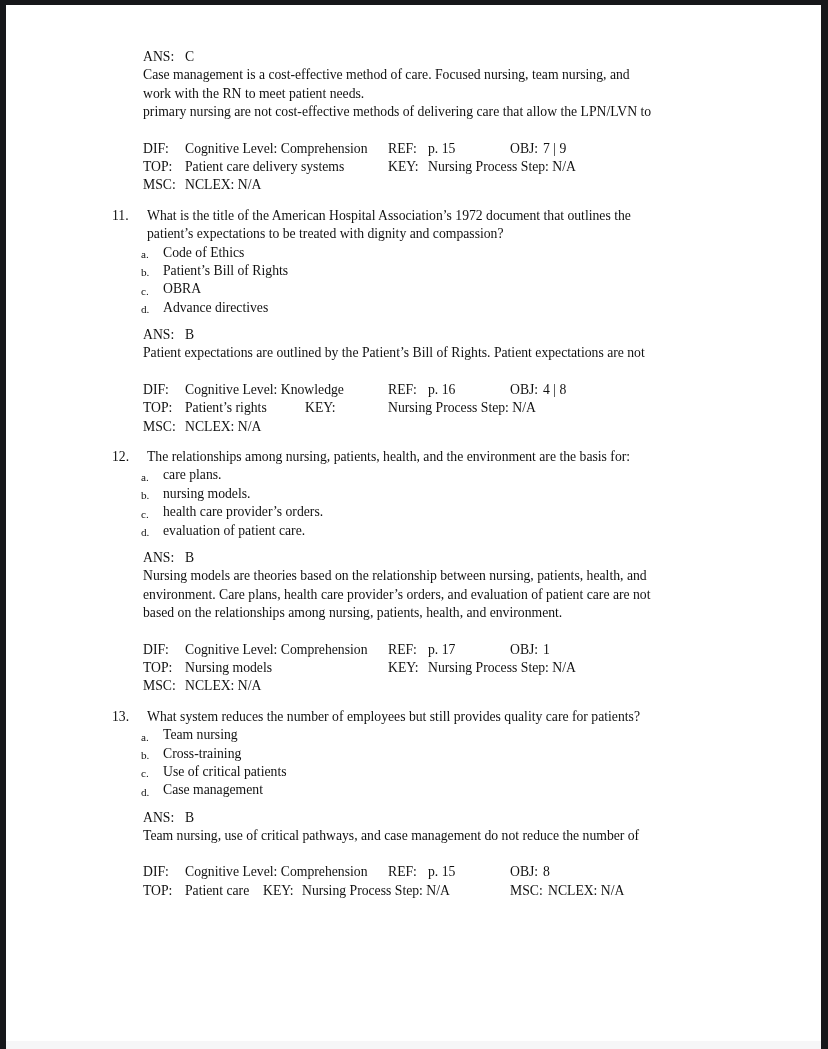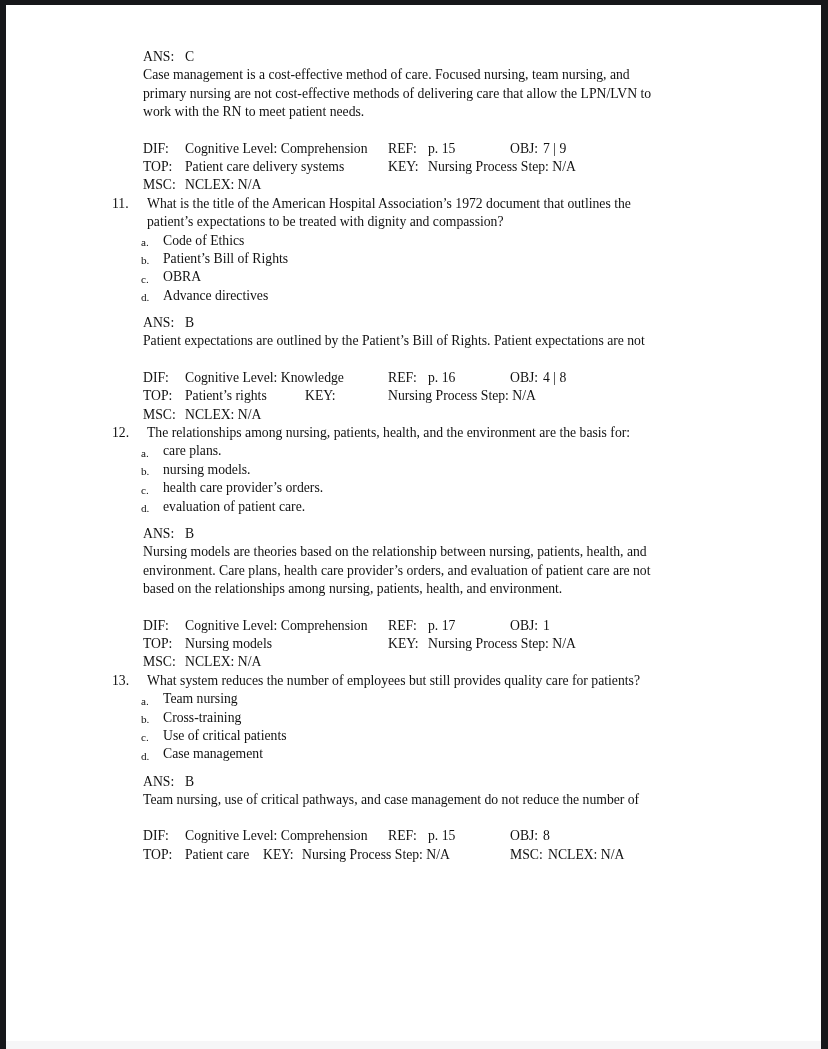--- a/index.html
+++ b/index.html
@@ -30,42 +30,42 @@
   .x-m1l { left:143px; }  .x-m1v { left:185px; }
   .x-m2l { left:388px; }  .x-m2v { left:428px; }
   .x-m3l { left:510px; }  .x-m3v { left:543px; }
   
   .x-key11  { left:305px; }  .x-key11v { left:388px; }
   .x-key13  { left:263px; }  .x-key13v { left:302px; }
   .x-msc13  { left:510px; }  .x-msc13v { left:548px; }
 
   .ans-gap  { margin-top:9px; }
   .meta-gap { margin-top:18px; }
-  .q-gap    { }
+  .q-gap    { margin-top:12px; }
 </style>
 </head>
 <body>
 
 <div class="viewport">
   <div class="frame-top"></div>
   <div class="frame-left"></div>
   <div class="frame-right"></div>
   <div class="frame-bottom"></div>
 
   <div class="page">
 
     <div>
       <div class="line">
         <span class="t x-body">ANS:</span>
         <span class="t x-ansv">C</span>
       </div>
       <div>
         <div class="line"><span class="t x-body">Case management is a cost-effective method of care. Focused nursing, team nursing, and</span></div>
+        <div class="line"><span class="t x-body">work with the RN to meet patient needs.</span></div>
         <div class="line"><span class="t x-body">primary nursing are not cost-effective methods of delivering care that allow the LPN/LVN to</span></div>
-        <div class="line"><span class="t x-body">work with the RN to meet patient needs.</span></div>
       </div>
       <div class="meta-gap">
         <div class="line">
           <span class="t x-m1l">DIF:</span>
           <span class="t x-m1v">Cognitive Level: Comprehension</span>
           <span class="t x-m2l">REF:</span>
           <span class="t x-m2v">p. 15</span>
           <span class="t x-m3l">OBJ:</span>
           <span class="t x-m3v">7 | 9</span>
         </div>

